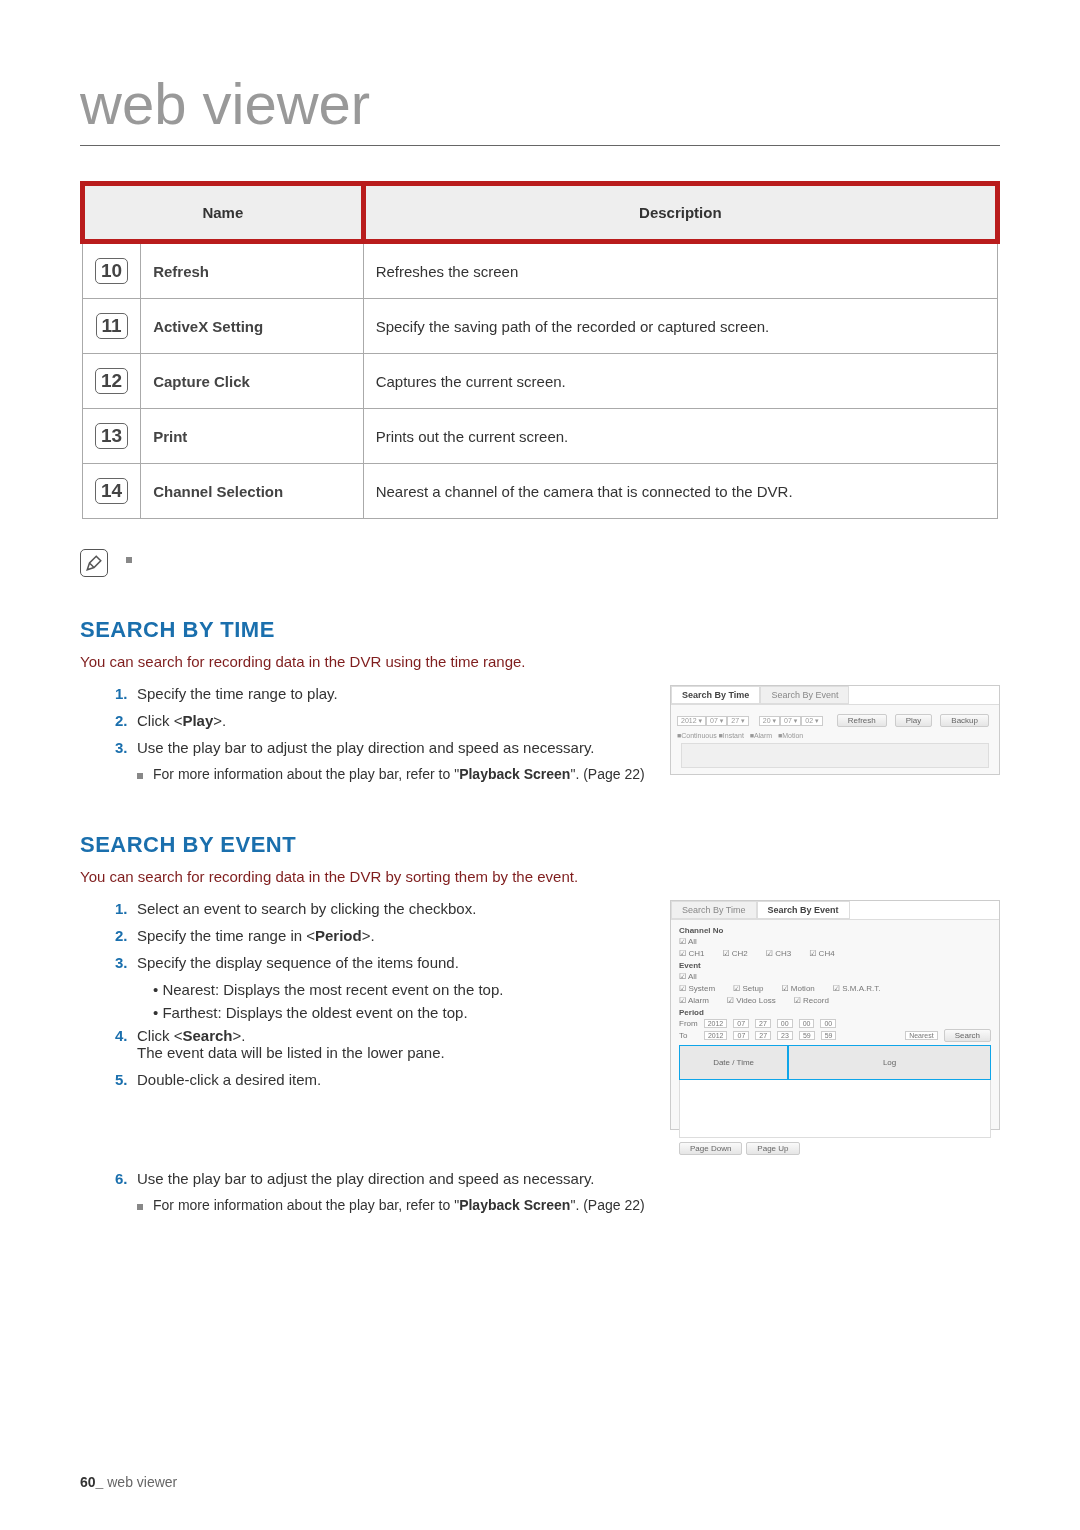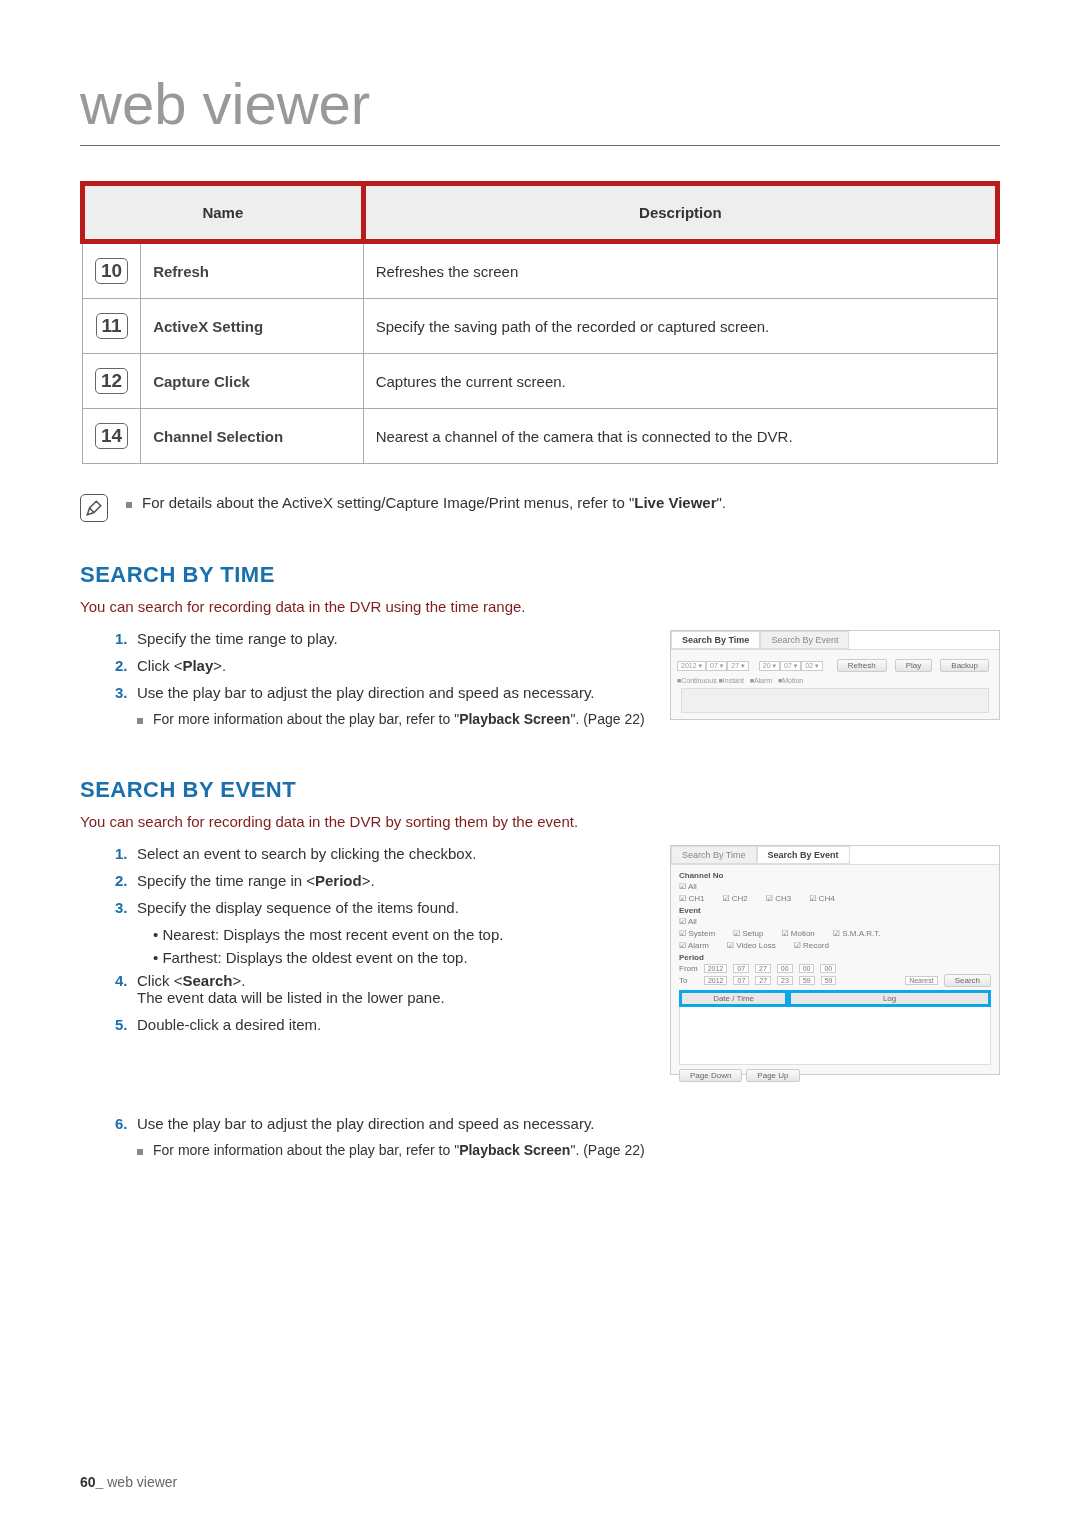--- a/index.html
+++ b/index.html
@@ -292,22 +292,22 @@
       font-size: 7px;
     }
     
     .ss-results {
       display: flex;
       margin-top: 3px;
     }
     
     .ss-result-hdr {
       background: #e8e8e8;
-      border: 3px solid #0ea5e9;
-      padding: 1px 0;
+      border: 1px solid #0ea5e9;
+      padding: 12px 0;
       text-align: center;
       font-size: 8px;
       color: #666;
     }
     
     .ss-result-area {
       height: 58px;
       background: #fff;
       border: 1px solid #ddd;
       border-top: none;
@@ -354,37 +354,39 @@
       <td class="num-cell"><span class="num-badge">11</span></td>
       <td class="name-cell">ActiveX Setting</td>
       <td>Specify the saving path of the recorded or captured screen.</td>
     </tr>
     <tr>
       <td class="num-cell"><span class="num-badge">12</span></td>
       <td class="name-cell">Capture Click</td>
       <td>Captures the current screen.</td>
     </tr>
     <tr>
+      <td class="num-cell"><span class="num-badge">13</span></td>
+      <td class="name-cell">Print</td>
+      <td>Prints out the current screen.</td>
+    </tr>
+    <tr>
       <td class="num-cell"><span class="num-badge">14</span></td>
       <td class="name-cell">Channel Selection</td>
       <td>Nearest a channel of the camera that is connected to the DVR.</td>
     </tr>
   </tbody>
 </table>
 
 <div class="note-row">
   <div class="note-icon">
     <svg viewBox="0 0 24 24">
         <path d="M3 21 L6 12 L15 3 L21 9 L12 18 L3 21 Z M6 12 L12 18"></path>
       </svg>
   </div>
   <span class="note-bullet"></span>
-  <span class="note-text">
-    <span>For details about the ActiveX setting/Capture Image/Print menus, refer to "</span><b>Live Viewer</b><span>".</span>
-  </span>
 </div>
 
 <h2 class="section-heading">SEARCH BY TIME</h2>
 <p class="section-intro">You can search for recording data in the DVR using the time range.</p>
 
 <div class="section-body">
   <div class="steps-col">
     <div class="step">
         <span class="step-num">1.</span>
         <span class="step-text">Specify the time range to play.</span>

